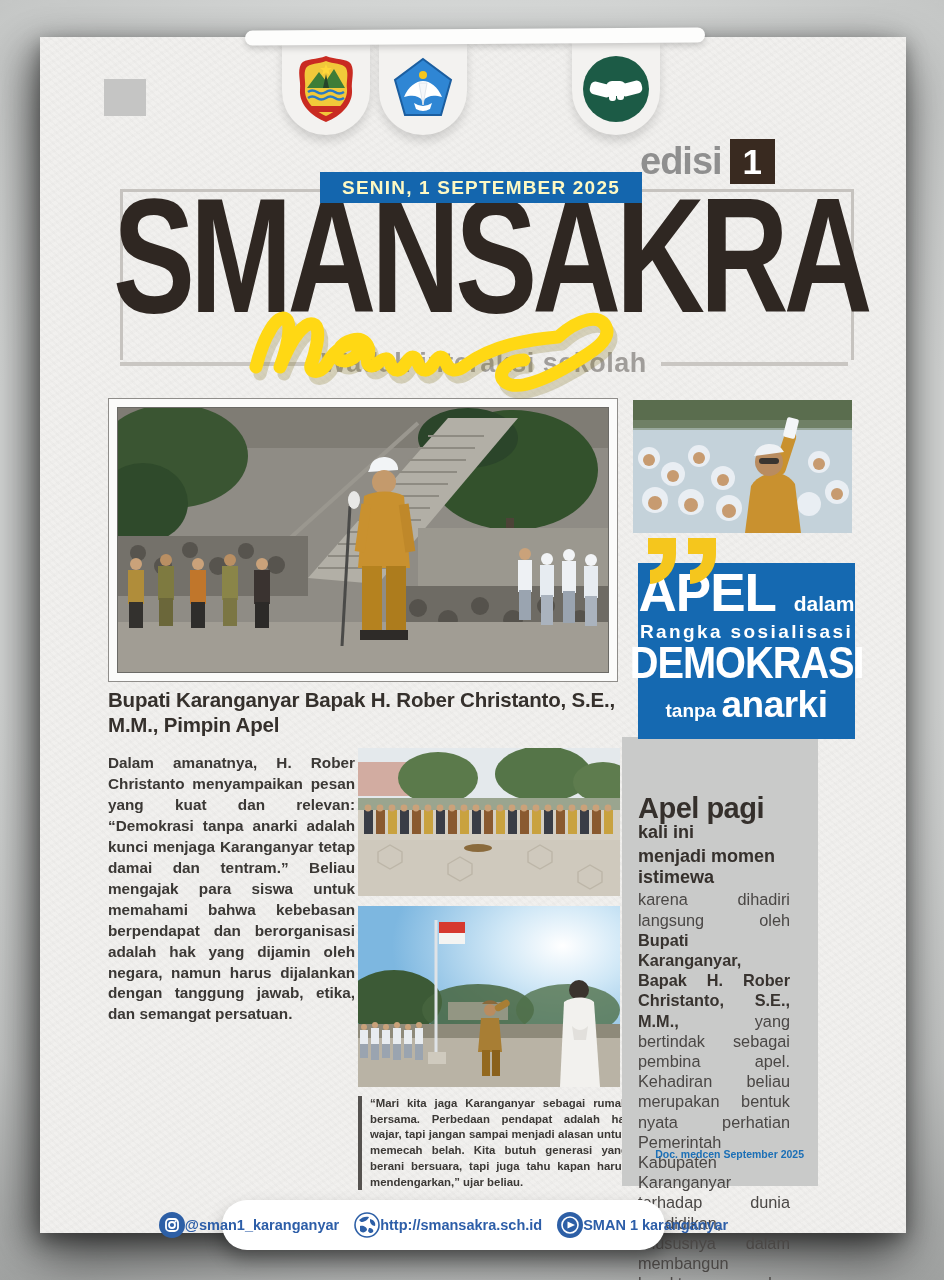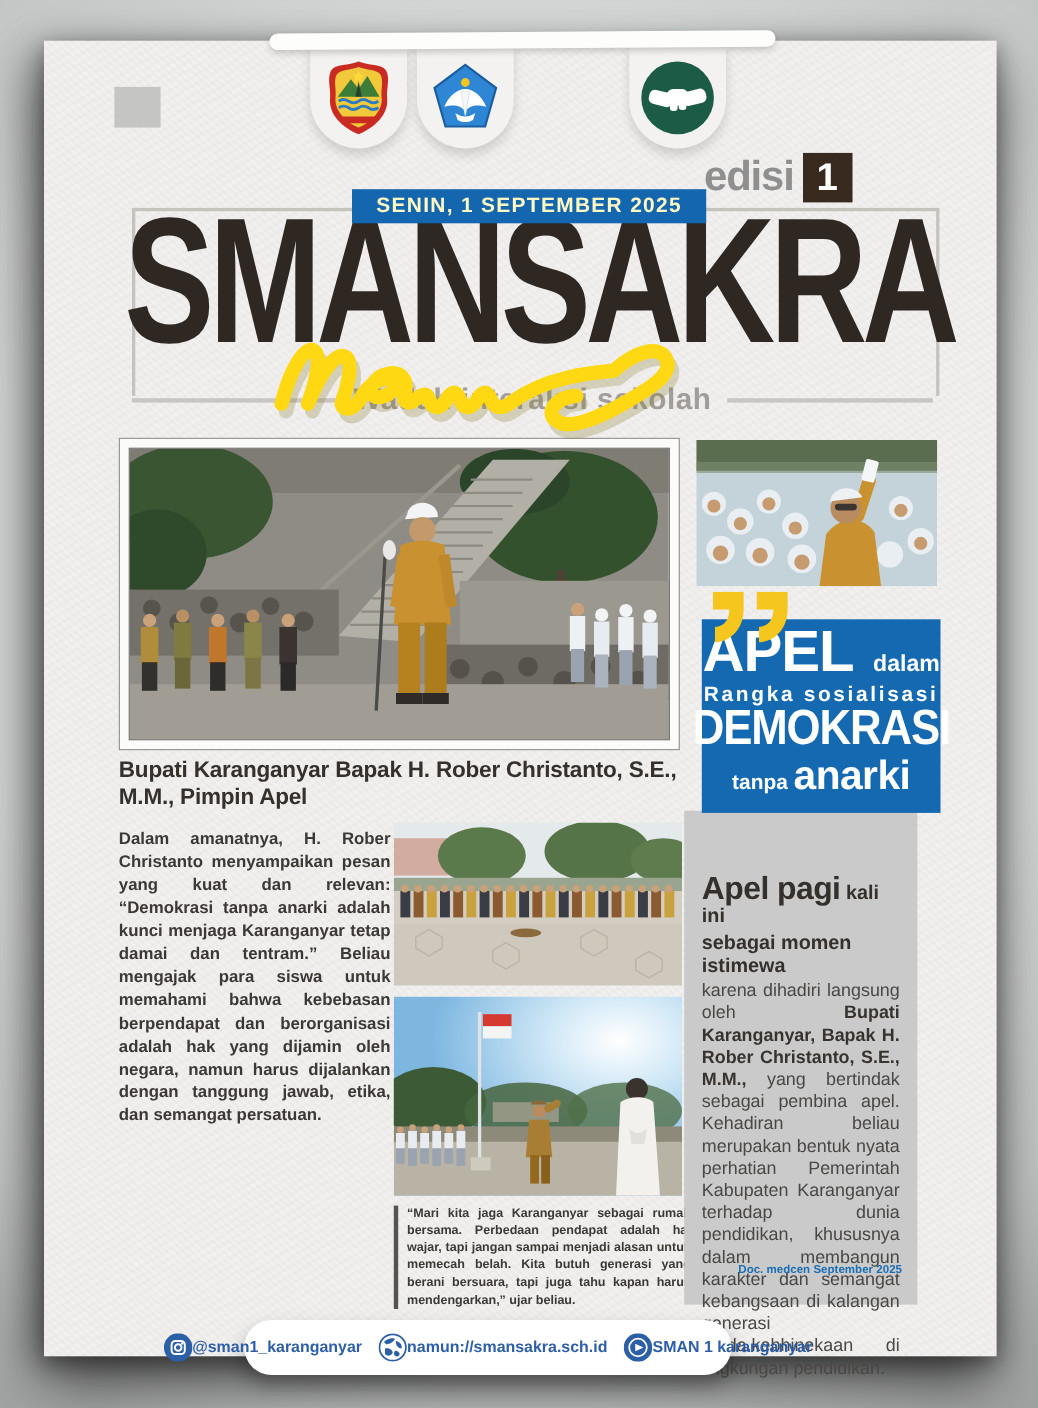--- a/index.html
+++ b/index.html
@@ -71,22 +71,22 @@
   .col-left p{margin:0 0 19px 0;font-size:15.3px;font-weight:bold;color:#3b3835;line-height:1.37;text-align:justify;}
 
   
   .photo-m1{left:318px;top:711px;width:262px;height:148px;}
   .photo-m2{left:318px;top:869px;width:262px;height:181px;}
   .photo-m1 svg,.photo-m2 svg{display:block;width:100%;height:100%;}
   .mid-caption{left:318px;top:1059px;width:258px;border-left:4px solid #55524f;padding-left:8px;
     font-size:11.4px;font-weight:bold;color:#3b3835;line-height:1.38;text-align:justify;}
 
   
-  .side-panel{left:582px;top:700px;width:212px;height:449px;background:#c9cac9;box-sizing:border-box;
-    padding:56px 16px 0 16px;z-index:1;}
+  .side-panel{left:582px;top:700px;width:196px;height:449px;background:#c9cac9;box-sizing:border-box;
+    padding:56px 28px 0 16px;z-index:1;}
   .side-lead{line-height:1.05;color:#35302c;}
   .side-lead .big{font-size:29px;font-weight:900;letter-spacing:-.5px;}
   .side-lead .inline{font-size:18px;font-weight:bold;}
   .side-lead2{font-size:18px;font-weight:bold;color:#35302c;margin-top:4px;}
   .side-body{margin-top:1px;font-size:16.3px;font-weight:400;color:#4a4745;line-height:1.24;text-align:justify;}
   .side-body b{color:#38332f;}
   .doc-credit{position:absolute;right:14px;bottom:26px;font-size:10.5px;font-weight:bold;color:#1b6fb6;}
 
   
   .footer-pill{left:182px;top:1163px;width:443px;height:50px;background:#fff;border-radius:26px;z-index:8;
@@ -476,21 +476,21 @@
           <circle cx="221" cy="84" r="10" fill="#3a332d"></circle>
           <path d="M206 96 C214 90 230 90 236 96 L242 181 L202 181 Z" fill="#f2f1ee"></path>
           <path d="M214 120 q8 8 16 0 l-2 14 h-12 Z" fill="#e2e0dc"></path>
         </g>
       </svg>
     </div>
     <div class="abs mid-caption">“Mari kita jaga Karanganyar sebagai rumah bersama. Perbedaan pendapat adalah hal wajar, tapi jangan sampai menjadi alasan untuk memecah belah. Kita butuh generasi yang berani bersuara, tapi juga tahu kapan harus mendengarkan,” ujar beliau.</div>
 
     <div class="abs side-panel">
       <div class="side-lead"><span class="big">Apel pagi</span><span class="inline"> kali ini</span></div>
-      <div class="side-lead2">sebagai momen istimewa</div>
+      <div class="side-lead2">menjadi momen istimewa</div>
       <div class="side-body"><span>karena dihadiri langsung oleh </span><b>Bupati Karanganyar, Bapak H. Rober Christanto, S.E., M.M.,</b><span> yang bertindak sebagai pembina apel. Kehadiran beliau merupakan bentuk nyata perhatian Pemerintah Kabupaten Karanganyar terhadap dunia pendidikan, khususnya dalam membangun karakter dan semangat kebangsaan di kalangan generasi muda.kebhinekaan di lingkungan pendidikan.</span></div>
       <div class="doc-credit">Doc. medcen September 2025</div>
     </div>
 
     <div class="abs footer-pill">
       <div class="footer-item">
         <span>
           <svg width="26" height="26" viewBox="0 0 26 26">
             <circle cx="13" cy="13" r="13" fill="#2d5fa6"></circle>
             <rect x="7" y="7" width="12" height="12" rx="3.6" fill="none" stroke="#fff" stroke-width="1.8"></rect>
@@ -505,21 +505,21 @@
           <svg width="26" height="26" viewBox="0 0 26 26">
             <circle cx="13" cy="13" r="12" fill="#fff" stroke="#2d5fa6" stroke-width="1.6"></circle>
             <g fill="#2d5fa6">
               <path d="M5 8 C8 5 12 4 15 5 C14 8 10 10 7 10 Z"></path>
               <path d="M16 7 C20 8 22 11 21 14 C18 14 16 11 16 9 Z"></path>
               <path d="M6 14 C9 13 13 15 13 18 C11 21 8 21 6 19 Z"></path>
               <path d="M15 16 C18 16 20 18 19 20 C17 22 15 21 14 19 Z"></path>
             </g>
           </svg>
         </span>
-        <span>namun://smansakra.sch.id</span>
+        <span>http://smansakra.sch.id</span>
       </div>
       <div class="footer-item">
         <span>
           <svg width="26" height="26" viewBox="0 0 26 26">
             <circle cx="13" cy="13" r="13" fill="#2d5fa6"></circle>
             <circle cx="13" cy="13" r="8" fill="none" stroke="#fff" stroke-width="1.6"></circle>
             <polygon points="10.5,9.5 18,13 10.5,16.5" fill="#fff"></polygon>
           </svg>
         </span>
         <span>SMAN 1 karanganyar</span>

